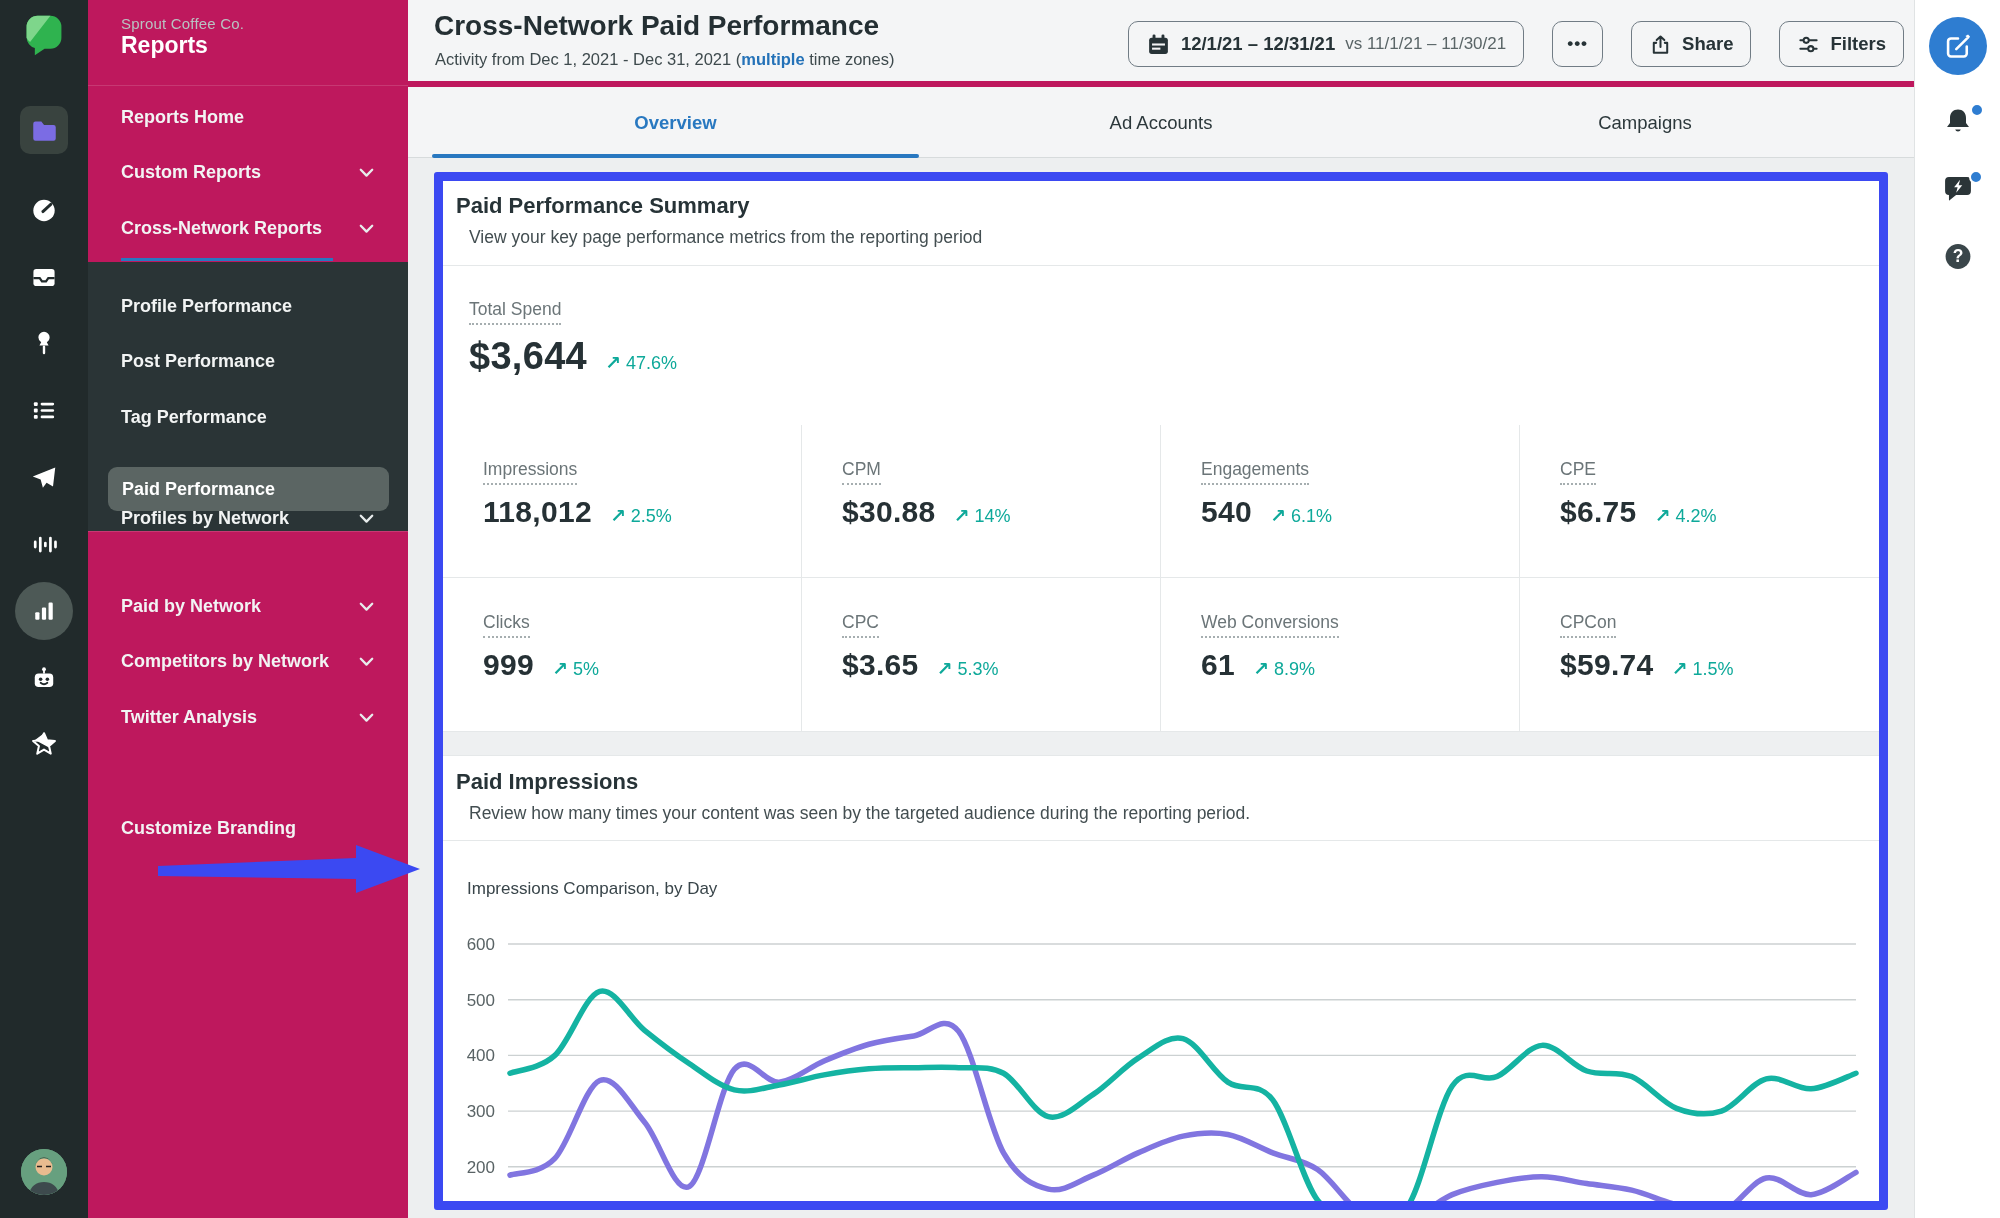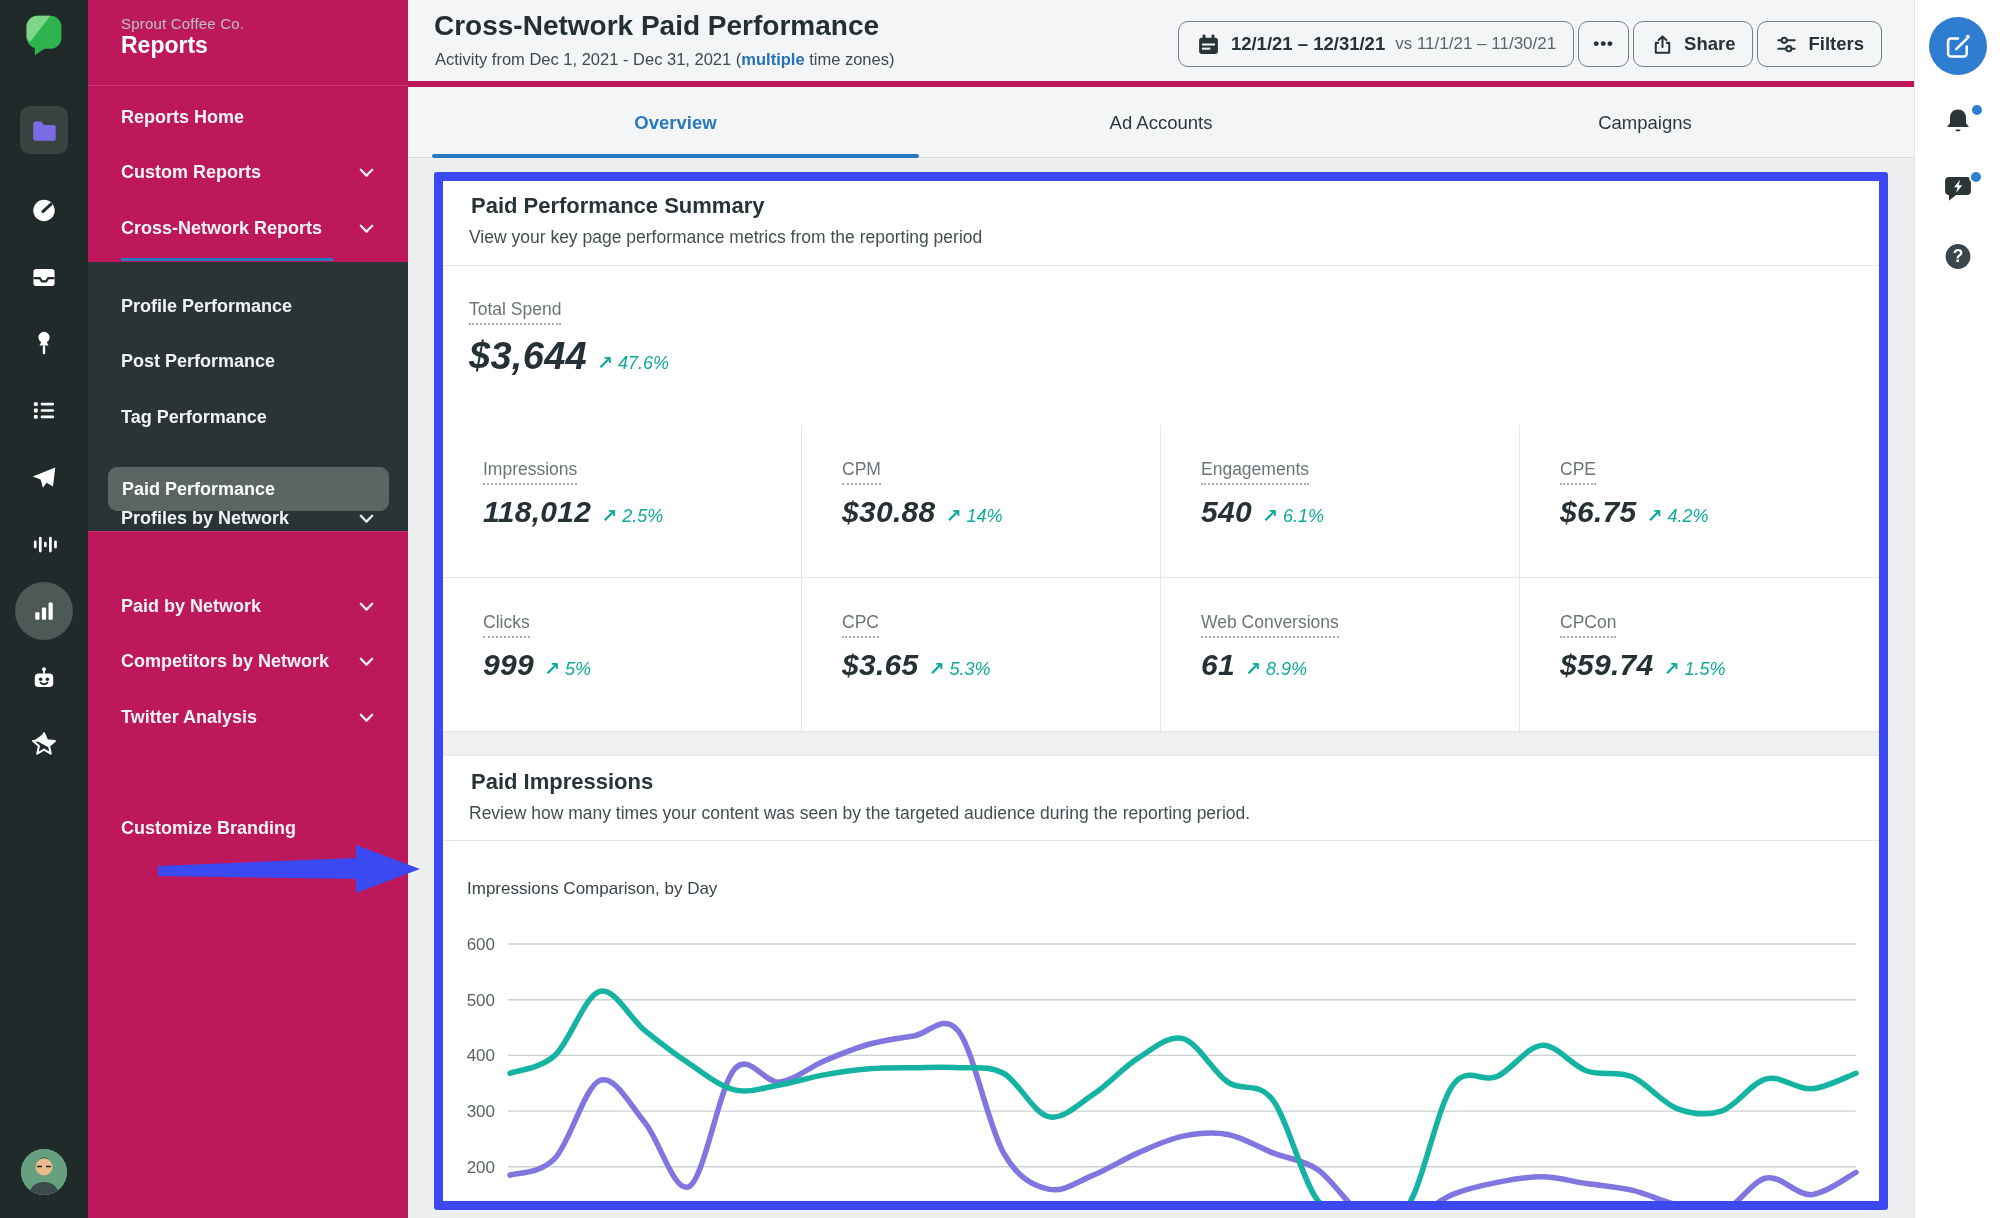--- a/index.html
+++ b/index.html
@@ -24,42 +24,42 @@
   .sb-item { position:absolute; left:0; width:320px; height:54px; display:flex; align-items:flex-start; padding-left:33px; font-size:18px; font-weight:600; color:#f2f4f4; cursor:pointer; }
   .sb-item .chev { position:absolute; right:34px; }
   .sb-underline { position:absolute; left:33px; top:258px; width:212px; height:3px; background:#2878c0; }
   .sb-pill { position:absolute; left:20px; top:467px; width:281px; height:44px; background:#5b6563; border-radius:9px; display:flex; align-items:center; padding-left:14px; font-size:18px; font-weight:600; color:#fff; cursor:pointer; }
 
   
   .page-header { position:absolute; left:408px; top:0; width:1506px; height:87px; background:#f4f5f6; border-bottom:6px solid #be185d; z-index:1; }
   .page-title { position:absolute; left:26px; top:10px; font-size:28px; font-weight:700; color:#242f33; }
   .page-subtitle { position:absolute; left:27px; top:50px; font-size:16.5px; color:#3e4a4d; }
   .page-subtitle .lnk { color:#2472b8; font-weight:700; cursor:pointer; }
-  .hdr-actions { position:absolute; right:32px; top:21px; display:flex; gap:4px;margin-left:29px; }
+  .hdr-actions { position:absolute; right:10px; top:21px; display:flex; gap:28px;margin-left:29px; }
   .btn { display:inline-flex; align-items:center; gap:10px; height:46px; padding:0 17px; border:1.5px solid #717c85; border-radius:10px; background:transparent; font-size:18.5px; font-weight:700; color:#273337; cursor:pointer; white-space:nowrap; }
   .btn .vs { font-weight:400; color:#5a6567; font-size:17px; }
   .btn-ellipsis { letter-spacing:1px; font-size:17px; padding:0 14px; }
 
   
   .tabbar { position:absolute; left:408px; top:87px; width:1506px; height:71px; background:#f4f5f6; border-bottom:1px solid #d7dbdc; z-index:1;text-align:right; }
   .tab { position:absolute; top:0; height:71px; display:flex; align-items:center; justify-content:center; font-size:18.5px; font-weight:500; color:#2c383b; cursor:pointer; }
   .tab.active { color:#2878c0; font-weight:600; }
   .tab.active .tab-underline { position:absolute; left:0; bottom:0; width:100%; height:4px; background:#2878c0; border-radius:2px; }
 
   
   .content-bg { position:absolute; left:408px; top:158px; width:1506px; height:1060px; background:#edeff0; }
   .box-interior { position:absolute; left:443px; top:181px; width:1436px; height:1020px; background:#fff; overflow:hidden; z-index:2; }
   .box-border { position:absolute; left:434px; top:172px; width:1454px; height:1038px; border:9px solid #3b49f2; border-radius:3px; z-index:5; pointer-events:none; }
 
-  .sec-title { position:absolute; left:28px; font-size:22px; font-weight:700; color:#273337; }
+  .sec-title { position:absolute; left:13px; font-size:22px; font-weight:700; color:#273337; }
   .sec-sub { position:absolute; left:26px; font-size:17.5px; color:#434e51; }
   .hdivider { position:absolute; left:0; width:1436px; height:1px; background:#e5e8e9; }
 
   .m-label { display:inline-block; font-size:17.5px; color:#6b7578; border-bottom:2px dotted #a6aeb0; padding-bottom:3px; cursor:help; }
-  .m-row { display:flex; align-items:baseline; gap:10px; margin-top:10px;font-style:italic; }
+  .m-row { display:flex; align-items:baseline; gap:18px; margin-top:10px; }
   .m-val { font-size:30px; font-weight:700; color:#263135; letter-spacing:.3px; }
   .hero-val { font-size:38px; font-weight:800; }
   .m-delta { font-size:18px; font-weight:500; color:#0ea99a; display:inline-flex; align-items:baseline; gap:5px; }
   .m-arrow { font-size:19px; font-weight:700; }
 
   .metric-grid { position:absolute; left:0; top:244px; width:1436px; height:306px; display:grid; grid-template-columns:359px 359px 359px 359px; grid-template-rows:153px 153px; }
   .mcell { padding:34px 0 0 40px; border-right:1px solid #e5e8e9; cursor:default; }
   .mcell.c1 { }
   .mcell.c4 { border-right:none; }
   .mcell.r1 { border-bottom:1px solid #e5e8e9; }

